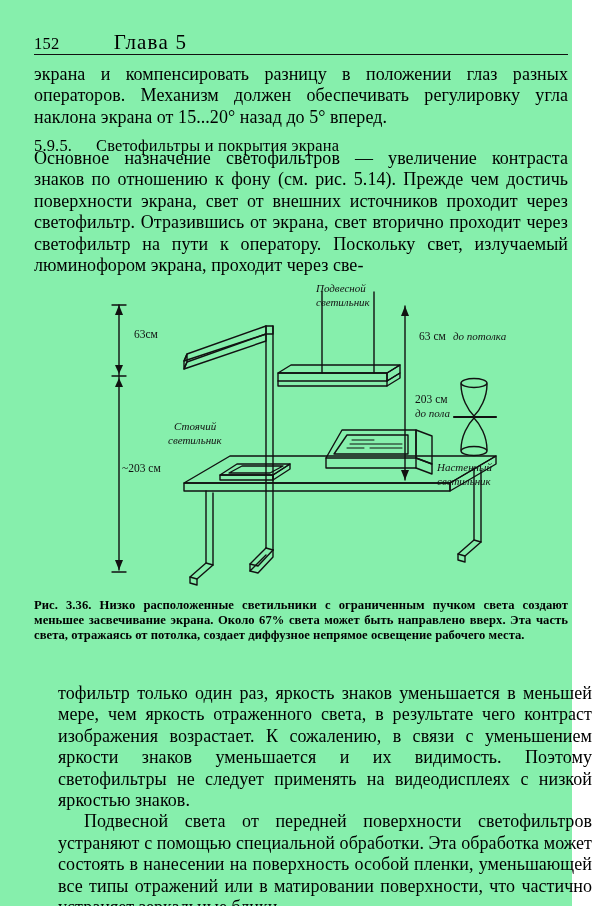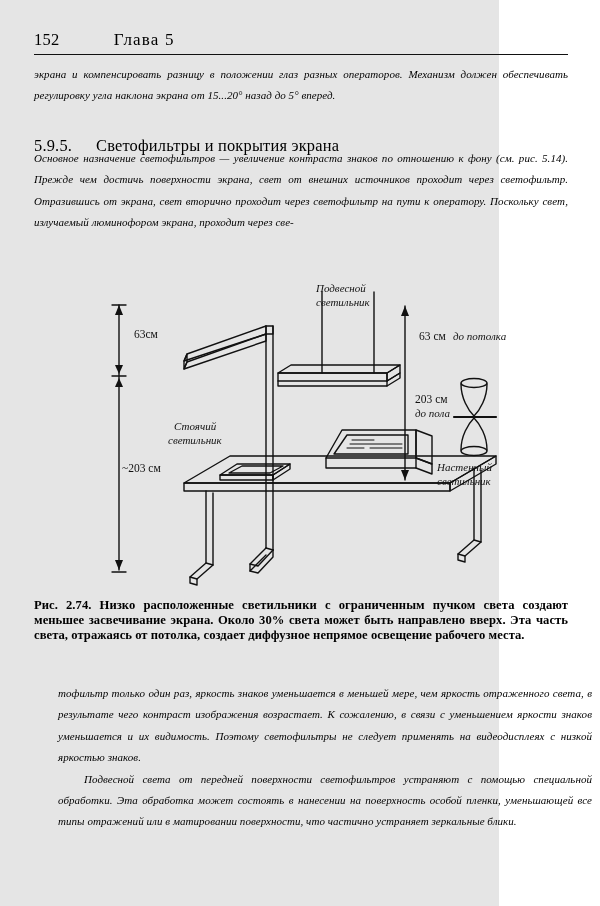--- a/index.html
+++ b/index.html
@@ -11,67 +11,66 @@
     width: 600px;
     height: 906px;
     position: relative;
     font-family: "Liberation Serif", "DejaVu Serif", serif;
     color: #000000;
     overflow: hidden;
   }
   .page {
     position: absolute;
     left: 0; top: 0;
-    width: 499px;
+    width: 572px;
     height: 906px;
-    background: #e5e5e5;
+    background: #86efac;
   }
 
   
   .header {
     position: absolute;
     left: 34px;
     top: 30px;
     width: 534px;
     height: 26px;
   }
   .header-inner {
     display: flex;
     align-items: baseline;
     height: 22px;
   }
   .page-number {
     font-size: 16.5px;
     letter-spacing: 0.3px;
   }
   .chapter-label {
-    font-size: 17px;
+    font-size: 21px;
     margin-left: 54px;
     letter-spacing: 1.2px;
   }
   .header-rule {
     position: absolute;
     left: 0;
     top: 24px;
     width: 534px;
     height: 0;
     border-top: 1.6px solid #111;
   }
 
   
   .text-block {
     position: absolute;
     left: 34px;
     width: 534px;
-    font-size: 11px;
+    font-size: 18px;
     line-height: 21.4px;
     text-align: justify;
     text-justify: inter-word;
     letter-spacing: 0.05px;
-    font-style: italic;
   }
   .text-block p {
     margin: 0;
   }
   .para-indent {
     text-indent: 0;
   }
 
   .block-top    { top: 64px; }
   .section-head { top: 135px; }
@@ -270,22 +269,22 @@
         <text class="fig-num" x="381" y="125">203 см</text>
         <text class="fig-hand" x="381" y="139">до пола</text>
 
         <text class="fig-hand" x="403" y="193">Настенный</text>
         <text class="fig-hand" x="403" y="207">светильник</text>
       </g>
     </svg>
   </div>
 
   <div class="caption">
-    <span class="fig-label">Рис. 2.74.</span>
-    <span>Низко расположенные светильники с ограниченным пучком света создают меньшее засвечивание экрана. Около 30% света может быть направлено вверх. Эта часть света, отражаясь от потолка, создает диффузное непрямое освещение рабочего места.</span>
+    <span class="fig-label">Рис. 3.36.</span>
+    <span>Низко расположенные светильники с ограниченным пучком света создают меньшее засвечивание экрана. Около 67% света может быть направлено вверх. Эта часть света, отражаясь от потолка, создает диффузное непрямое освещение рабочего места.</span>
   </div>
 
   <div class="text-block block-lower">
     <p>тофильтр только один раз, яркость знаков уменьшается в меньшей мере, чем яркость отраженного света, в результате чего контраст изображения возрастает.  К сожалению,  в связи с уменьшением яркости знаков уменьшается  и их видимость. Поэтому светофильтры не следует применять на видеодисплеях с низкой яркостью знаков.</p>
     <p class="para-indent" style="text-indent: 26px;">Подвесной света от передней поверхности  светофильтров устраняют с помощью специальной обработки. Эта обработка может состоять в нанесении на поверхность  особой пленки, уменьшающей все типы отражений или в матировании поверхности, что частично устраняет зеркальные блики.</p>
   </div>
 
 </div>
 
 </body></html>

